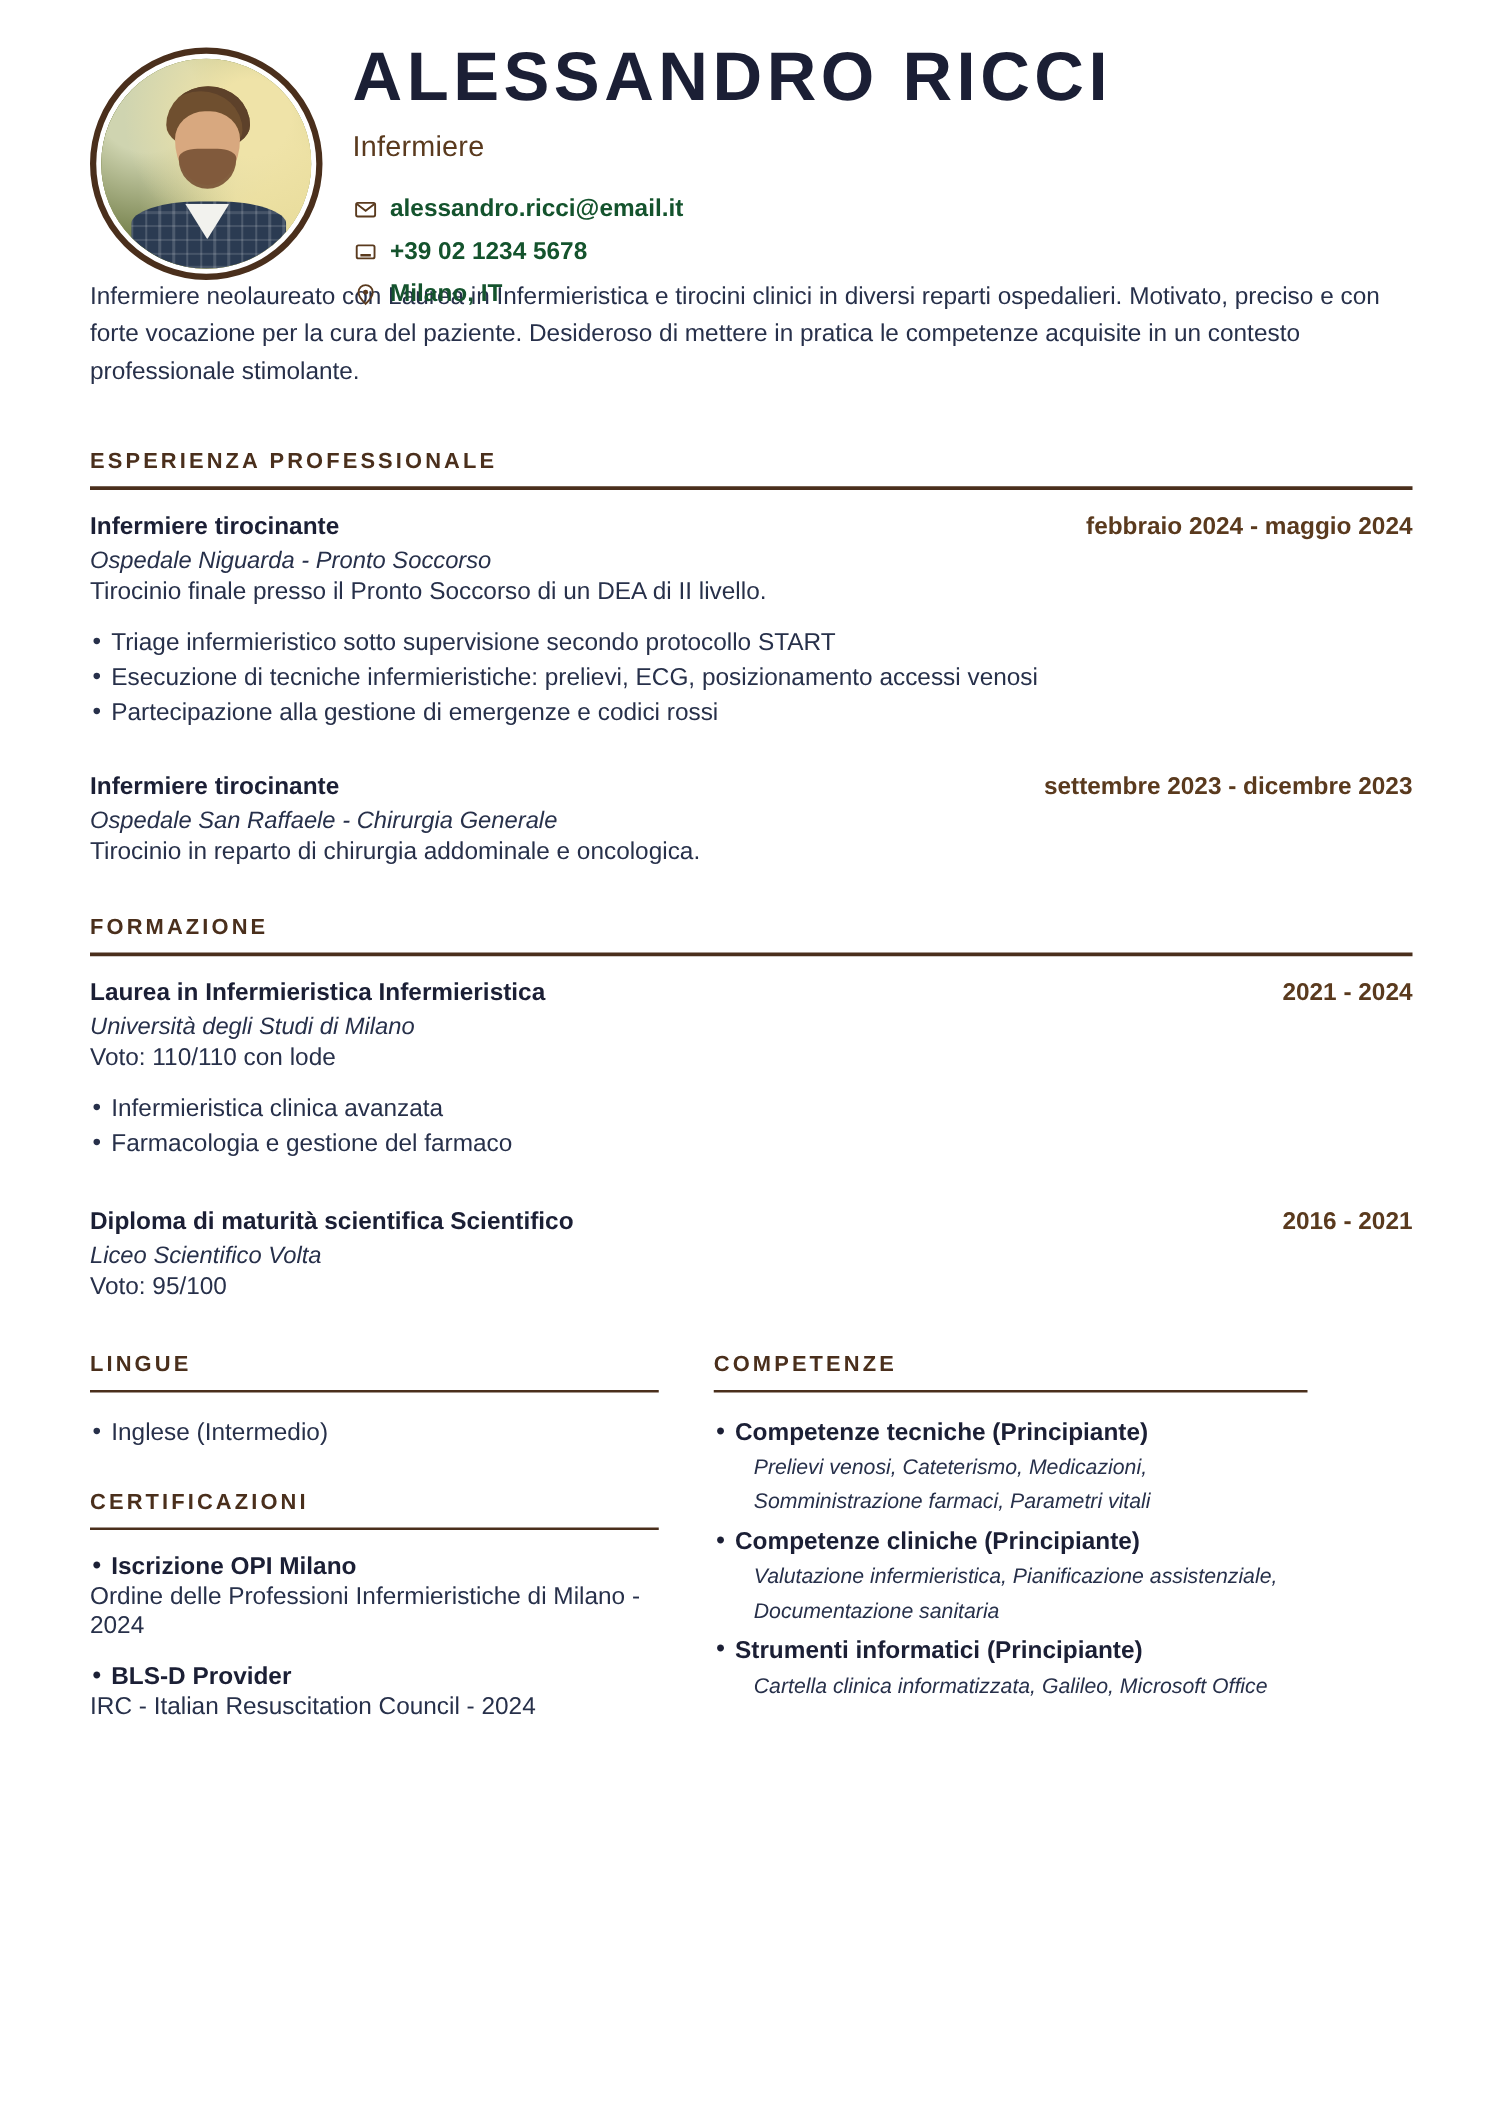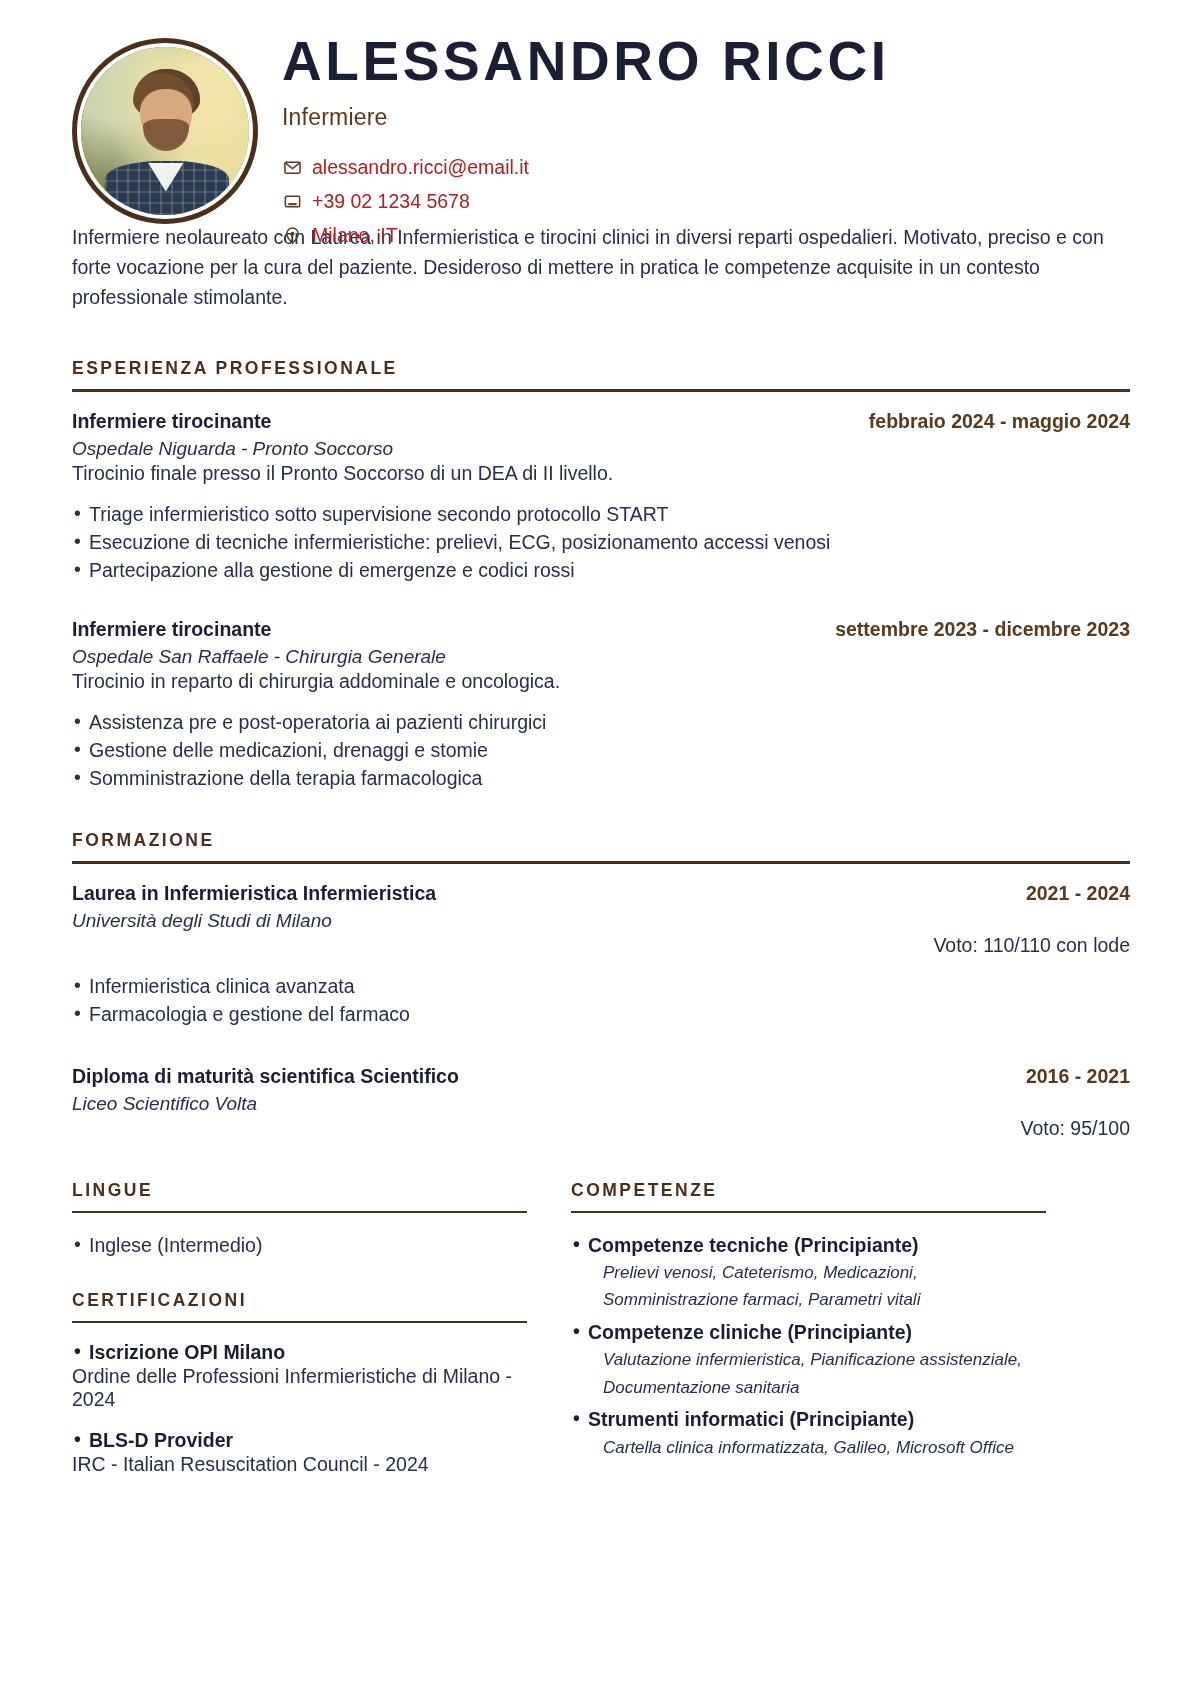--- a/index.html
+++ b/index.html
@@ -117,23 +117,24 @@
     letter-spacing: .2px;
   }
 
   .contacts { margin-top: 26px; }
 
   .contact-row {
     display: flex;
     align-items: center;
     gap: 10px;
     font-size: 19.5px;
-    color: #b91c1c;
+    color: #14532d;
     line-height: 1.0;
     margin-bottom: 14px;
+    font-weight: bold;
   }
   .contact-row:last-child { margin-bottom: 0; }
 
   .cicon {
     width: 20px; height: 20px;
     flex: 0 0 20px;
     display: inline-flex;
     align-items: center;
     justify-content: center;
     color: #5a3a1e;
@@ -195,21 +196,20 @@
   }
   .entry-desc {
     margin-top: 2px;
     font-size: 19.5px;
     color: #27304a;
   }
   .entry-grade {
     margin-top: 2px;
     font-size: 19.5px;
     color: #27304a;
-    text-align: right;
   }
 
   ul.bullets { list-style: none; margin-top: 16px; }
   ul.bullets li {
     font-size: 19.5px;
     color: #27304a;
     line-height: 1.42;
     padding-left: 17px;
     position: relative;
   }
@@ -366,25 +366,20 @@
       </ul>
     </div>
 
     <div class="entry" style="margin-top:34px;">
       <div class="entry-top">
         <div class="entry-title">Infermiere tirocinante</div>
         <div class="entry-date">settembre 2023 - dicembre 2023</div>
       </div>
       <div class="entry-org">Ospedale San Raffaele - Chirurgia Generale</div>
       <div class="entry-desc">Tirocinio in reparto di chirurgia addominale e oncologica.</div>
-      <ul class="bullets">
-        <li>Assistenza pre e post-operatoria ai pazienti chirurgici</li>
-        <li>Gestione delle medicazioni, drenaggi e stomie</li>
-        <li>Somministrazione della terapia farmacologica</li>
-      </ul>
     </div>
   </div>
 
   <div class="section" style="margin-top:38px;">
     <div class="section-head">FORMAZIONE</div>
     <div class="rule"></div>
 
     <div class="entry">
       <div class="entry-top">
         <div class="entry-title">Laurea in Infermieristica Infermieristica</div>

